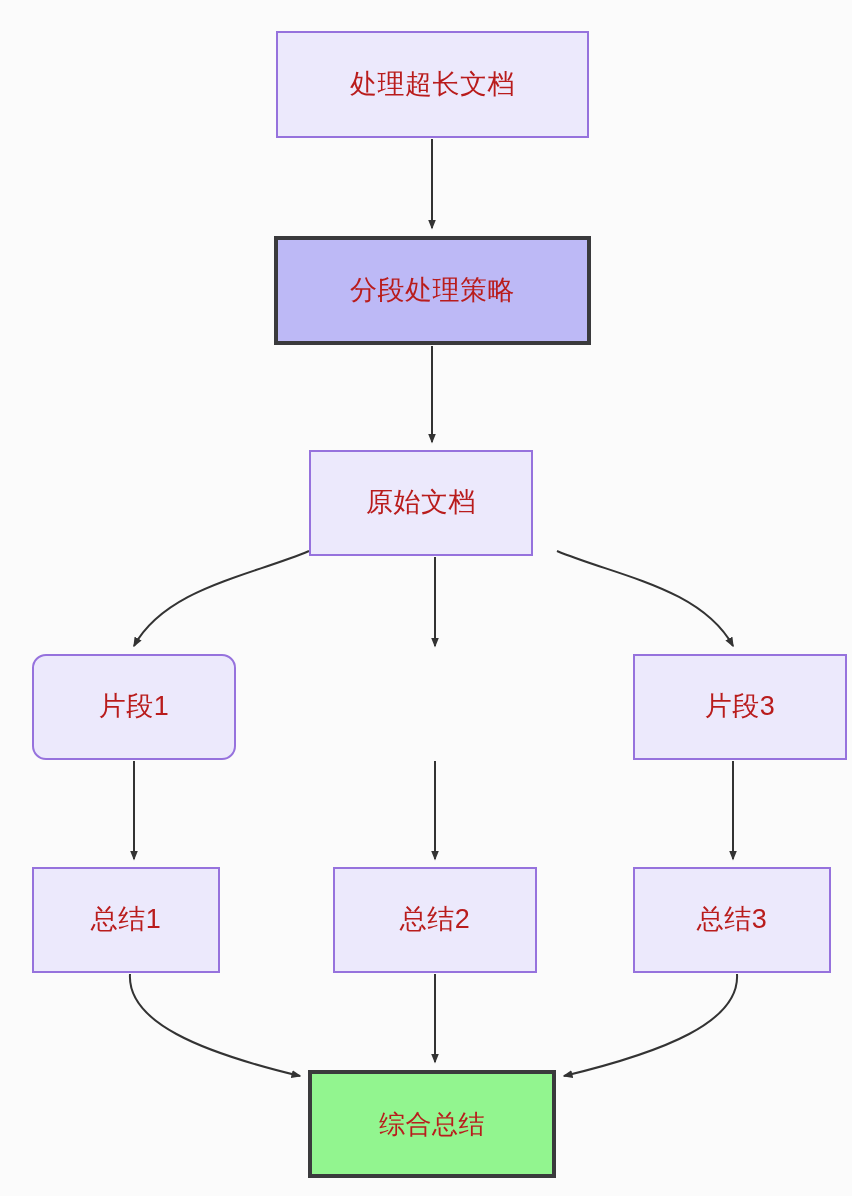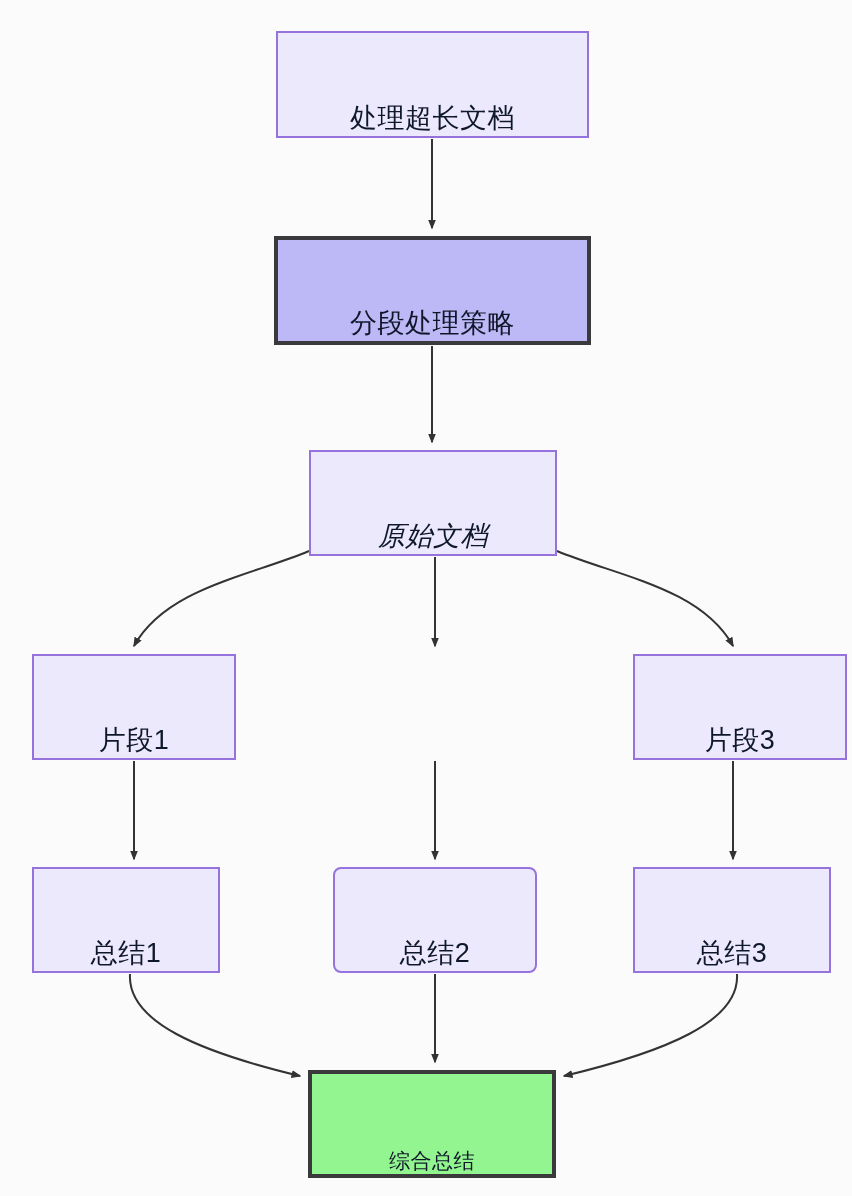--- a/index.html
+++ b/index.html
@@ -24,40 +24,40 @@
     left: 0;
     top: 0;
     width: 852px;
     height: 1196px;
     pointer-events: none;
   }
   .node {
     position: absolute;
     box-sizing: border-box;
     display: flex;
-    align-items: flex-end;
+    align-items: center;
     justify-content: center;
     text-align: center;
-    color: #0f172a;
+    color: #b91c1c;
     line-height: 1.25;
   }
   .node-default {
     background: #ece9fc;
     border: 2px solid #9672dd;
     font-size: 27px;
   }
   .node-strong {
     background: #bdb9f6;
     border: 4px solid #3a3a3c;
     font-size: 27px;
   }
   .node-result {
     background: #92f58f;
     border: 4px solid #3a3a3c;
-    font-size: 21px;
+    font-size: 26px;
   }
   .node-label {
     display: block;
     letter-spacing: 0.5px;
   }
 </style>
 </head>
 <body>
 
 <div id="diagram-root">
@@ -93,38 +93,38 @@
   </svg>
 
   <div class="node node-default" style="left:276px; top:31px; width:313px; height:107px;">
     <span class="node-label">处理超长文档</span>
   </div>
 
   <div class="node node-strong" style="left:274px; top:236px; width:317px; height:109px;">
     <span class="node-label">分段处理策略</span>
   </div>
 
-  <div class="node node-default" style="left:309px; top:450px; width:248px; height:106px;font-style:italic;">
+  <div class="node node-default" style="left:309px; top:450px; width:224px; height:106px;">
     <span class="node-label">原始文档</span>
   </div>
 
-  <div class="node node-default" style="left:32px; top:654px; width:204px; height:106px;">
+  <div class="node node-default" style="left:32px; top:654px; width:204px; height:106px;border-radius:14px;">
     <span class="node-label">片段1</span>
   </div>
 
 
   <div class="node node-default" style="left:633px; top:654px; width:214px; height:106px;">
     <span class="node-label">片段3</span>
   </div>
 
   <div class="node node-default" style="left:32px; top:867px; width:188px; height:106px;">
     <span class="node-label">总结1</span>
   </div>
 
-  <div class="node node-default" style="left:333px; top:867px; width:204px; height:106px;border-radius:8px;">
+  <div class="node node-default" style="left:333px; top:867px; width:204px; height:106px;">
     <span class="node-label">总结2</span>
   </div>
 
   <div class="node node-default" style="left:633px; top:867px; width:198px; height:106px;">
     <span class="node-label">总结3</span>
   </div>
 
   <div class="node node-result" style="left:308px; top:1070px; width:248px; height:108px;">
     <span class="node-label">综合总结</span>
   </div>

